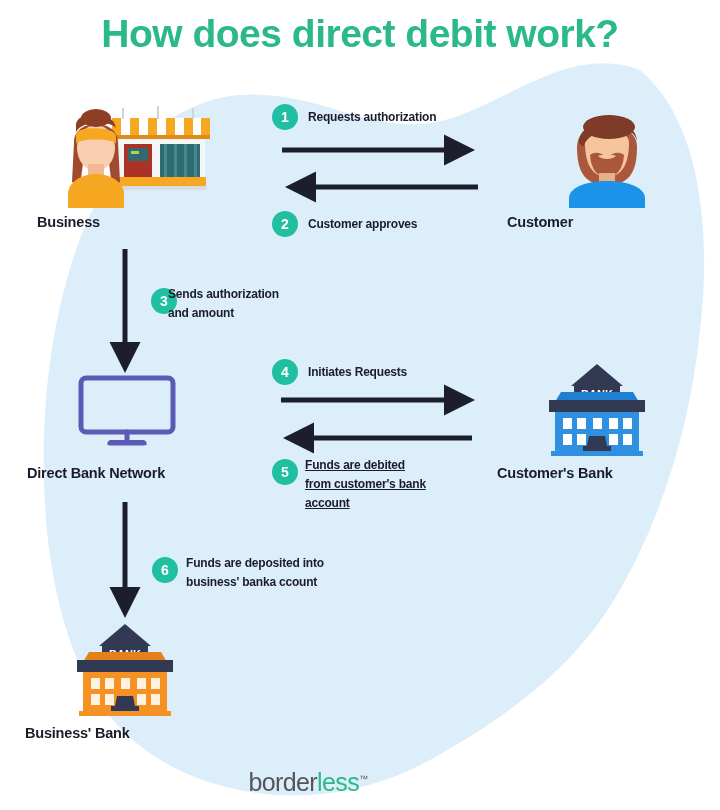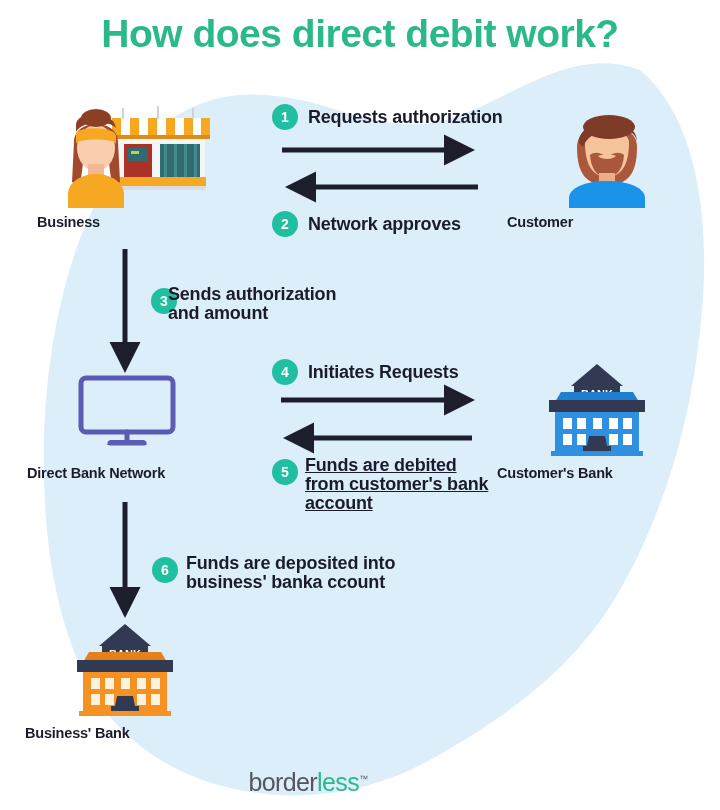--- a/index.html
+++ b/index.html
@@ -47,21 +47,21 @@
     background:#21bfa2;
     color:#ffffff;
     font-size:14px;font-weight:bold;
     line-height:26px;text-align:center;
     z-index:6;
   }
 
   
   .step-text{
     position:absolute;
-    font-size:18px;
+    font-size:12px;
     line-height:19px;
     font-weight:bold;
     color:#1b1c2b;
     letter-spacing:-0.2px;
     white-space:pre-line;
     z-index:6;
   }
 
   
   .arrows{position:absolute;left:0;top:0;width:720px;height:810px;z-index:3;}
@@ -279,21 +279,21 @@
         <rect x="14" y="89" width="92" height="5" fill="#f59223"></rect>
       </g>
     </svg>
   </div>
   <div class="node-label" style="left:25px;top:725px;width:200px;">Business' Bank</div>
 
   <div class="badge" style="left:272px;top:104px;">1</div>
   <div class="step-text" style="left:308px;top:108px;width:260px;">Requests authorization</div>
 
   <div class="badge" style="left:272px;top:211px;">2</div>
-  <div class="step-text" style="left:308px;top:215px;width:260px;">Network approves</div>
+  <div class="step-text" style="left:308px;top:215px;width:260px;">Customer approves</div>
 
   <div class="badge" style="left:151px;top:288px;">3</div>
   <div class="step-text" style="left:168px;top:285px;width:230px;">Sends  authorization
 and amount</div>
 
   <div class="badge" style="left:272px;top:359px;">4</div>
   <div class="step-text" style="left:308px;top:363px;width:250px;">Initiates Requests</div>
 
   <div class="badge" style="left:272px;top:459px;">5</div>
   <div class="step-text" style="left:305px;top:456px;width:250px;text-decoration:underline;">Funds are debited

